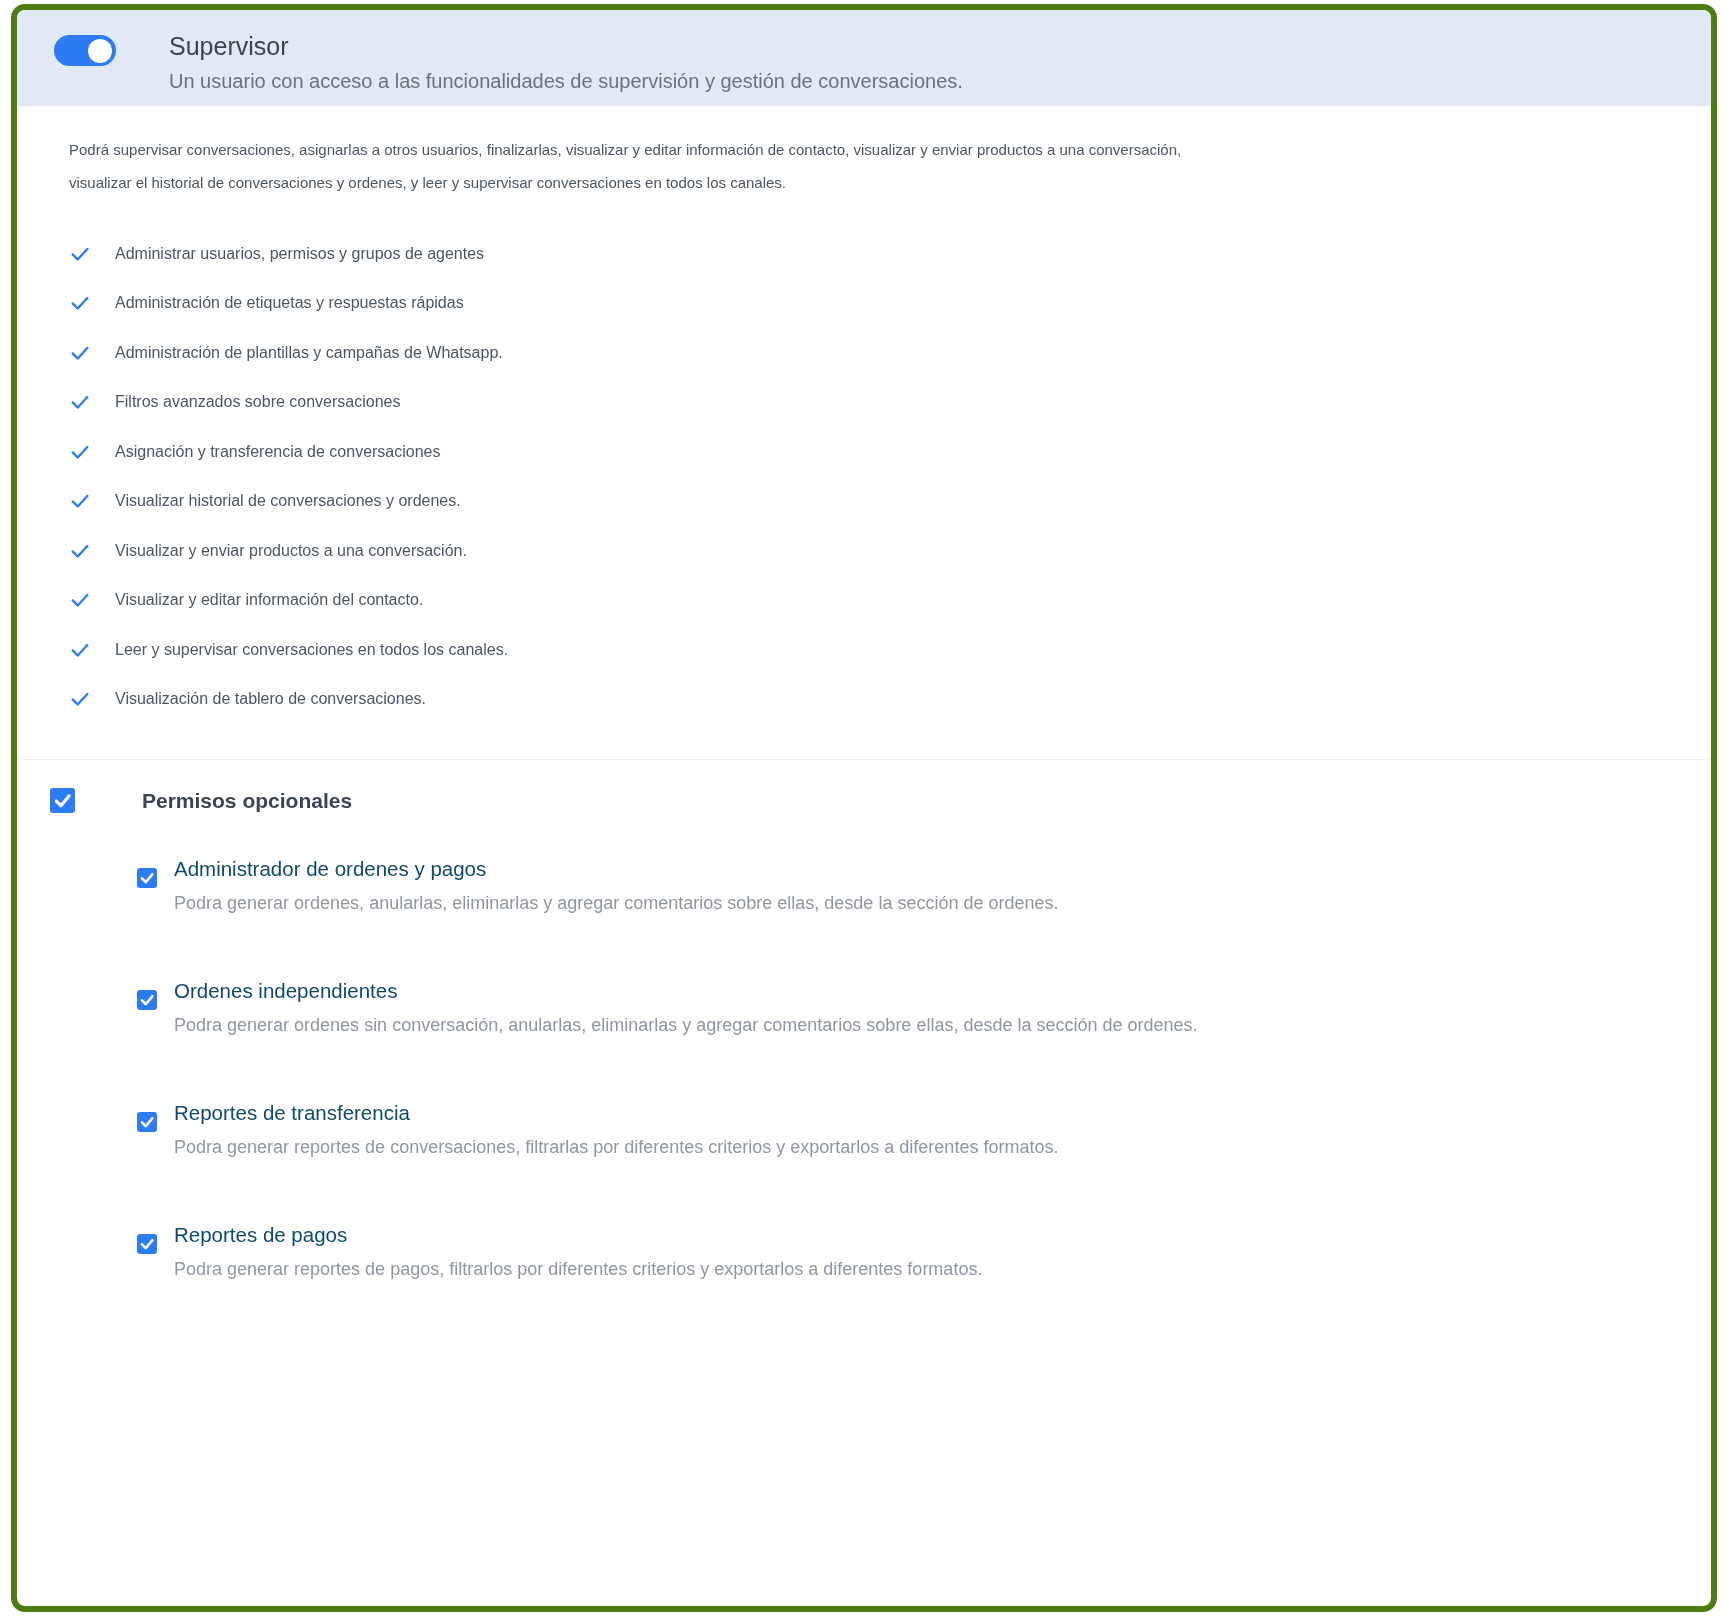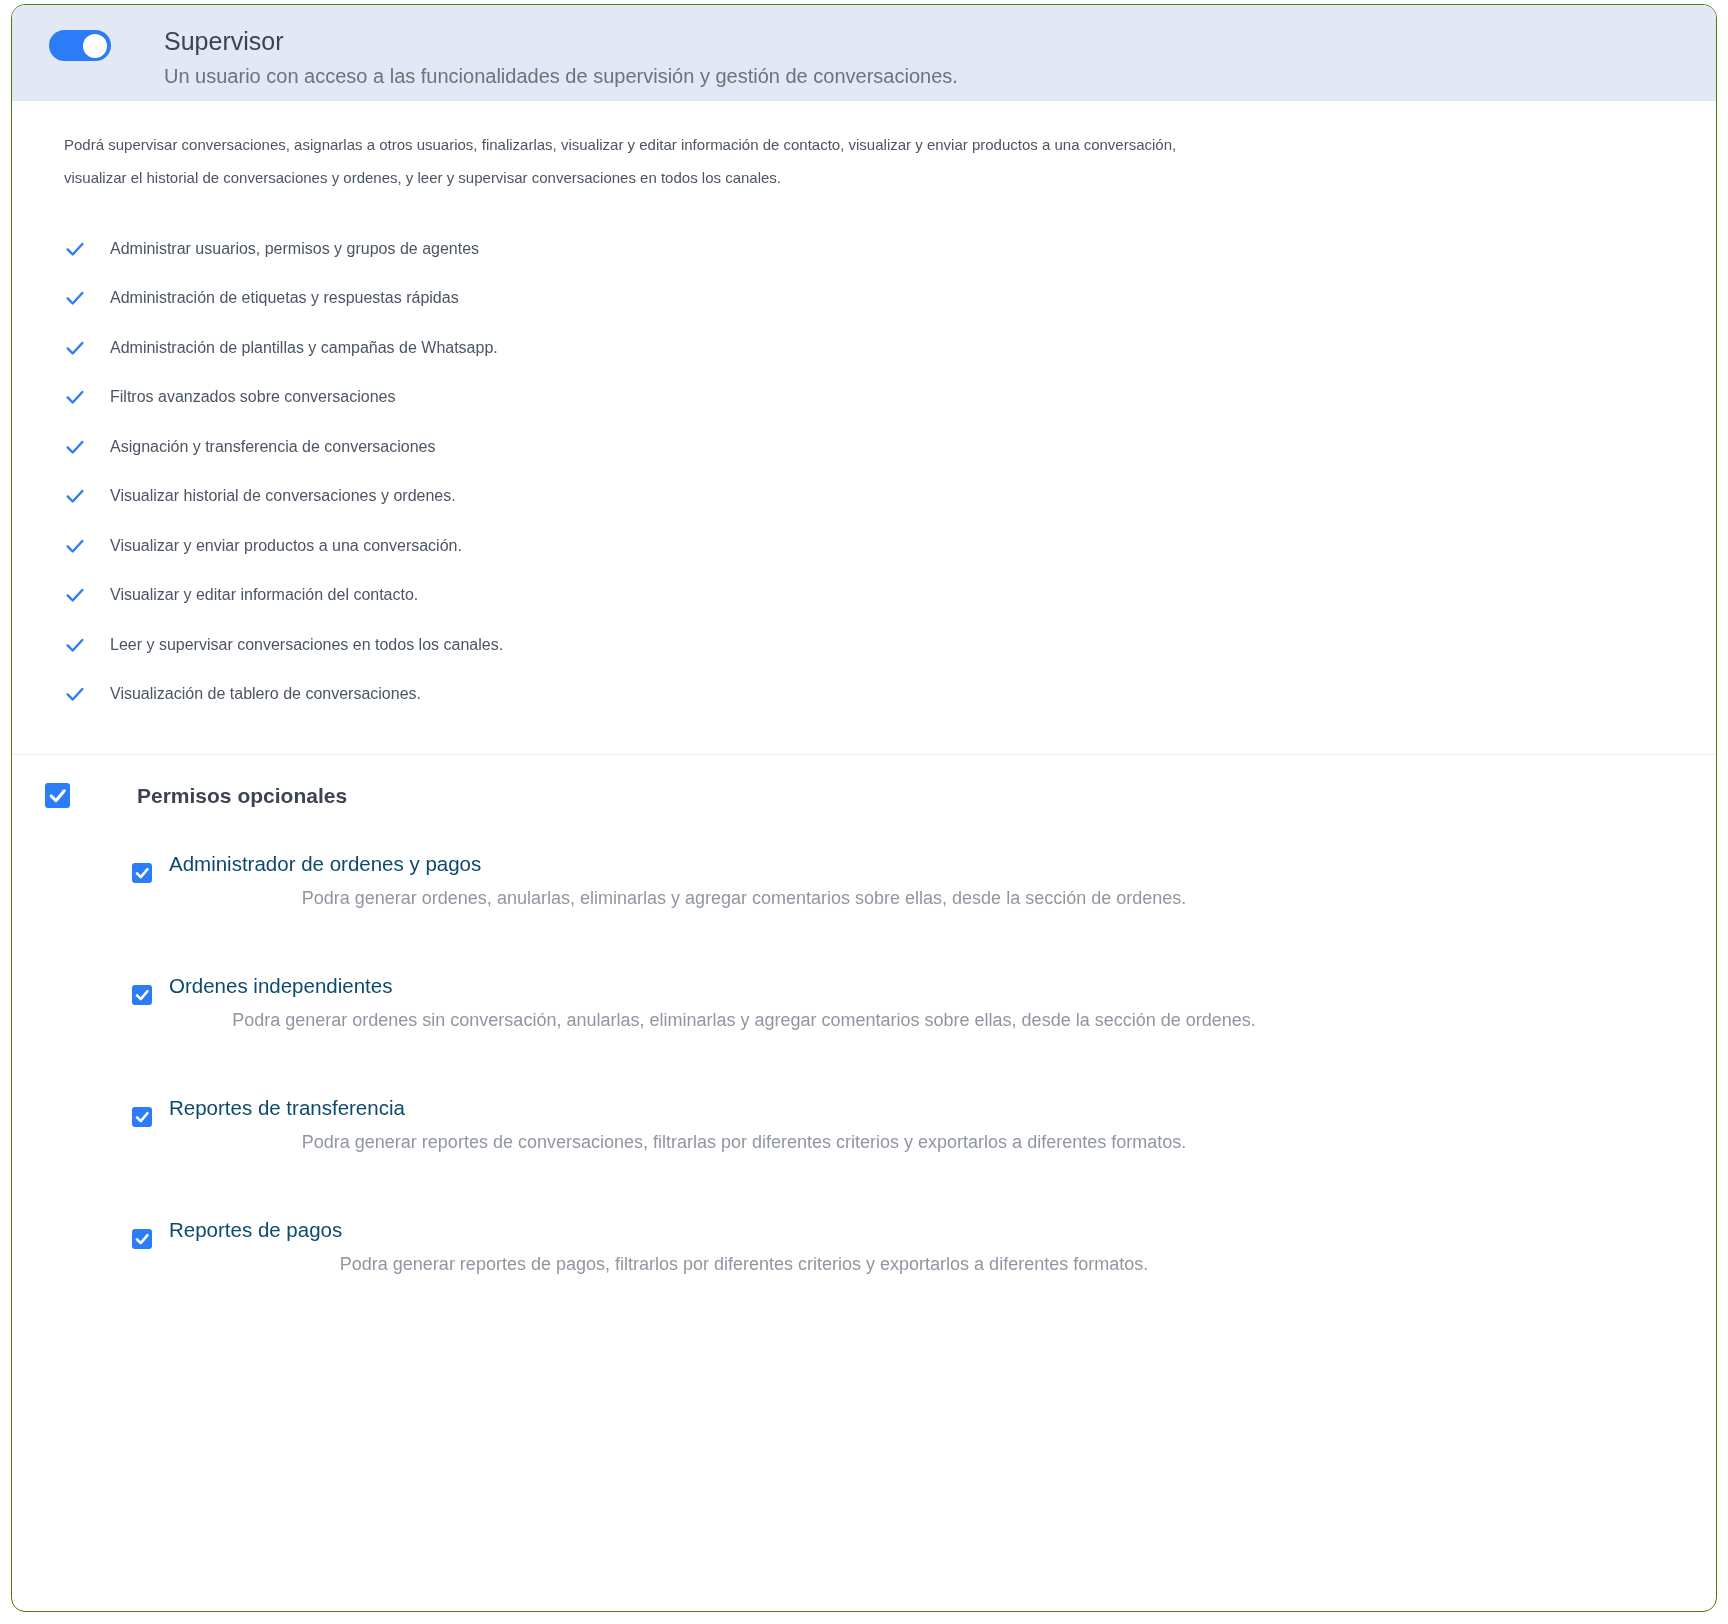--- a/index.html
+++ b/index.html
@@ -11,21 +11,21 @@
     -webkit-font-smoothing: antialiased;
   }
 
   .card {
     position: absolute;
     left: 11px;
     top: 4px;
     width: 1706px;
     height: 1608px;
     background: #ffffff;
-    border: 1px solid #4d7c0f;
+    border: 6px solid #4d7c0f;
     border-radius: 14px;
     overflow: hidden;
   }
 
   
   .role-header {
     display: flex;
     align-items: flex-start;
     background: #e2e8f4;
     padding: 18px 0 18px 0;
@@ -144,21 +144,20 @@
     font-size: 20.5px;
     color: #0c4a6e;
     line-height: 32px;
   }
   .opt-desc {
     font-size: 18px;
     color: #9096a1;
     line-height: 31px;
     margin-top: 3px;
     max-width: 1150px;
-    text-align: center;
   }
 </style>
 </head>
 <body>
 
 <div class="card">
 
   <div class="role-header">
     <div class="toggle">
       <div class="knob"></div>

